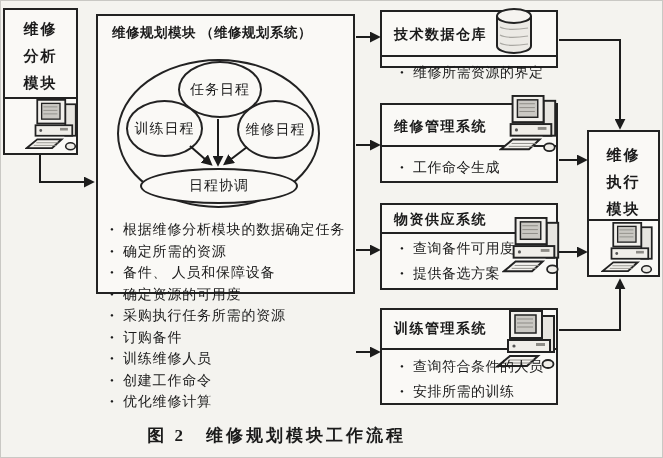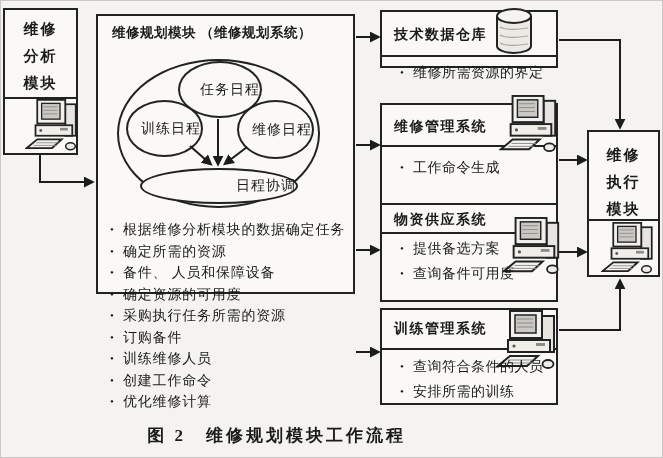--- a/index.html
+++ b/index.html
@@ -7,35 +7,35 @@
   .canvas{position:relative;width:663px;height:458px;background:#f4f3ef;overflow:hidden;box-shadow:inset 0 0 0 1px #c9c8c4;}
   .box{position:absolute;background:#faf9f6;border:2px solid #222;box-sizing:border-box;}
   .vtitle{white-space:pre-line;text-align:center;font-size:15px;font-weight:700;line-height:27px;letter-spacing:2px;padding-top:6px;}
   .icon{position:absolute;}
   
   #left-box{left:3px;top:8px;width:75px;height:147px;}
   #left-box .title-zone{height:87px;border-bottom:2px solid #222;}
   
   #planning-box{left:96px;top:14px;width:259px;height:280px;}
   .planning-title{position:absolute;left:14px;top:8px;font-size:13.5px;font-weight:600;letter-spacing:0.5px;}
-  .oval{position:absolute;border:2px solid #222;border-radius:50%;box-sizing:border-box;background:#faf9f6;display:flex;align-items:center;justify-content:flex-end;font-size:14px;letter-spacing:1px;}
+  .oval{position:absolute;border:2px solid #222;border-radius:50%;box-sizing:border-box;background:#faf9f6;display:flex;align-items:center;justify-content:center;font-size:14px;letter-spacing:1px;}
   .big-ellipse{left:19px;top:43px;width:203px;height:149px;background:transparent;}
   .oval-task{left:80px;top:45px;width:84px;height:57px;}
   .oval-training{left:28px;top:84px;width:77px;height:57px;}
   .oval-maint{left:139px;top:84px;width:77px;height:59px;}
   .oval-coord{left:42px;top:152px;width:158px;height:36px;}
   .func-list{position:absolute;left:10px;top:203px;width:244px;}
   .func-list .li{line-height:21.5px;font-size:14px;letter-spacing:0.8px;white-space:nowrap;}
   .li{position:relative;padding-left:15px;}
   .li::before{content:"•";position:absolute;left:2px;font-size:11px;top:0px;}
   
   .sys-box{left:380px;width:178px;}
   #sys-0{top:10px;height:58px;}
-  #sys-1{top:103px;height:102px;}
-  #sys-2{top:203px;height:99px;padding-left:20px;}
+  #sys-1{top:103px;height:80px;}
+  #sys-2{top:203px;height:87px;padding-left:20px;}
   #sys-3{top:308px;height:97px;}
   .sys-title{position:absolute;left:12px;font-size:14px;font-weight:600;letter-spacing:1.5px;white-space:nowrap;}
   .divider{position:absolute;left:0;right:0;height:0;border-top:2px solid #222;}
   .sys-list{position:absolute;left:16px;}
   .sys-list .li{line-height:25px;font-size:14px;letter-spacing:0.5px;white-space:nowrap;}
   
   #exec-box{left:587px;top:130px;width:73px;height:147px;}
   #exec-box .title-zone{height:87px;border-bottom:2px solid #222;}
   #exec-box .vtitle{padding-top:10px;}
   
@@ -137,22 +137,22 @@
     </div>
   </div>
 
   <div class="box sys-box" id="sys-2">
     <div class="sys-title" style="top:6px;">物资供应系统</div>
     <div class="divider" style="top:27px;"></div>
     <svg class="icon" style="left:120px;top:6px;width:62px;height:74px;" viewBox="0 0 64 64">
         <use href="#icon-pc"></use>
       </svg>
     <div class="sys-list" style="top:31px;">
+      <div class="li">查询备件可用度</div>
       <div class="li">提供备选方案</div>
-      <div class="li">查询备件可用度</div>
     </div>
   </div>
 
   <div class="box sys-box" id="sys-3">
     <div class="sys-title" style="top:10px;">训练管理系统</div>
     <div class="divider" style="top:38px;"></div>
     <svg class="icon" style="left:114px;top:0px;width:64px;height:64px;" viewBox="0 0 64 64">
         <use href="#icon-pc"></use>
       </svg>
     <div class="sys-list" style="top:44px;">

